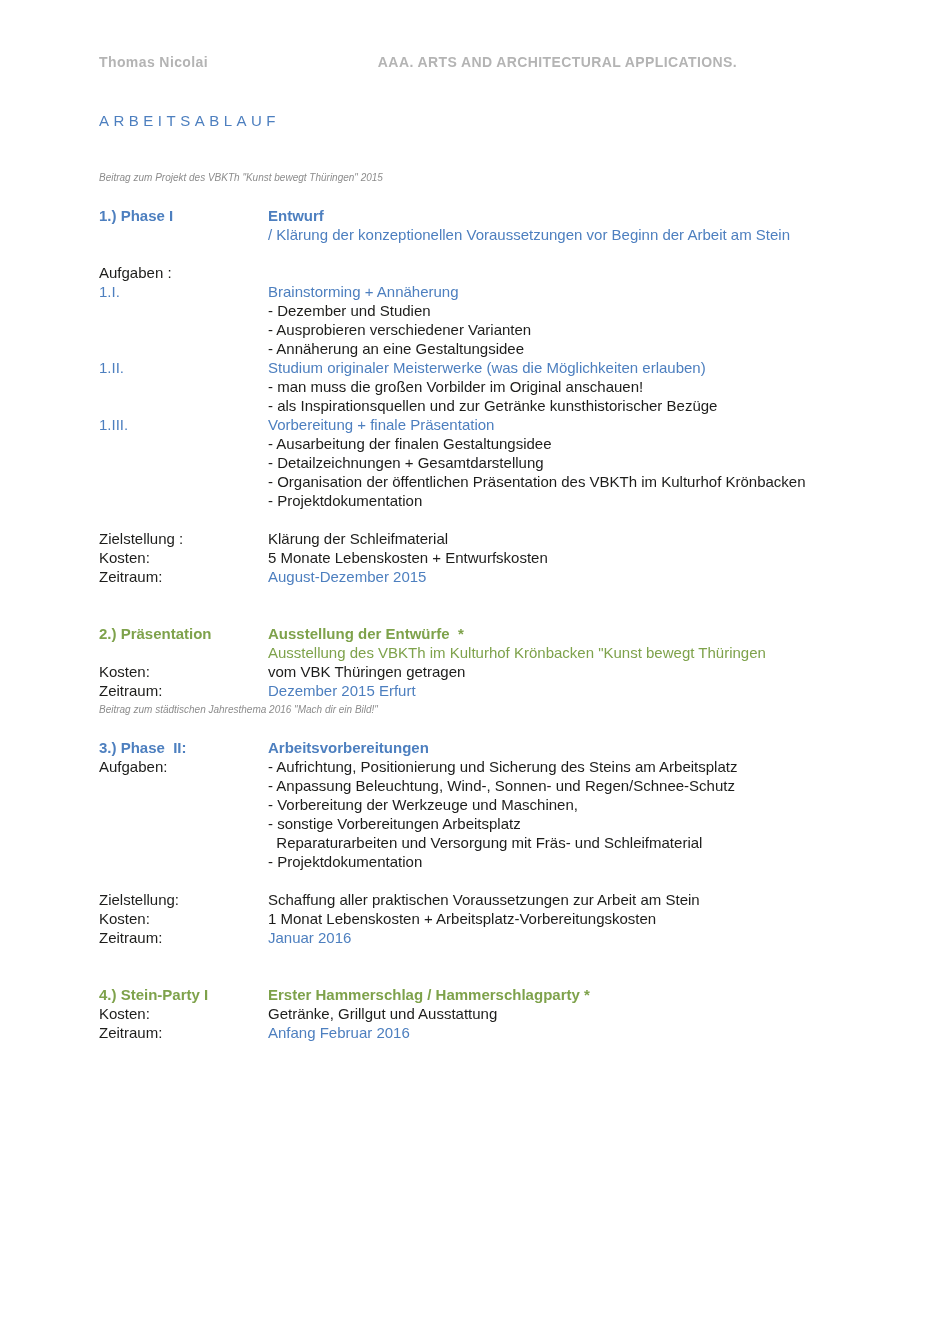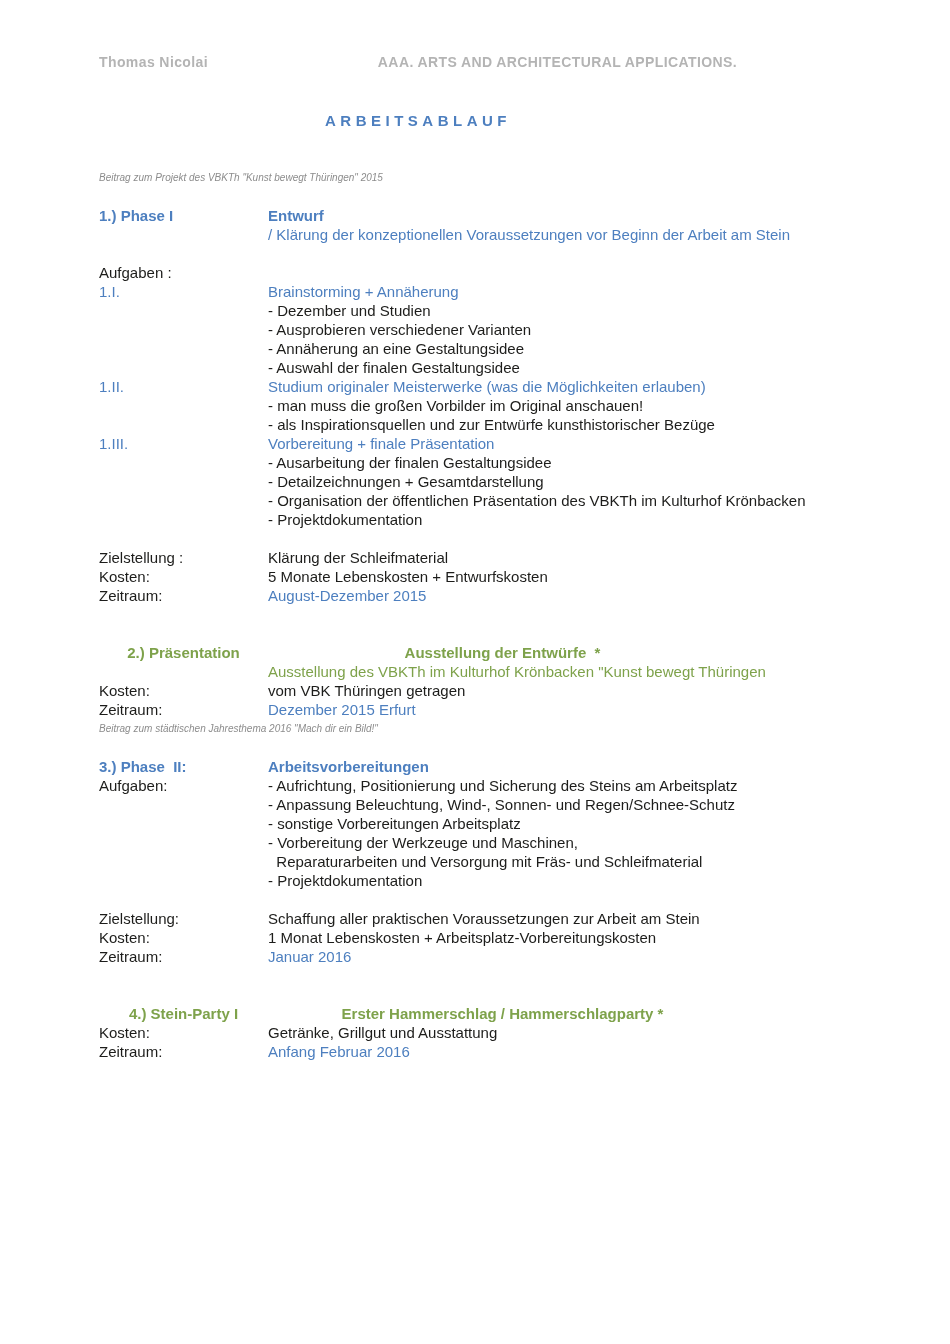--- a/index.html
+++ b/index.html
@@ -16,34 +16,34 @@
     color:var(--text-black);
   }
   .page{position:relative;width:837px;height:1344px;overflow:hidden;background:#fff;}
   .content{padding:53px 100px 0 99px;}
   .doc-header{
     display:flex;justify-content:space-between;align-items:baseline;
     font-size:14px;font-weight:bold;letter-spacing:0.4px;
     color:var(--gray-header);line-height:19px;white-space:pre;
   }
   .doc-title{
-    margin-top:39px;font-size:15px;font-weight:bold;letter-spacing:4.5px;
-    color:var(--accent-blue);line-height:19px;text-align:center;
+    margin-top:39px;font-size:15px;font-weight:normal;letter-spacing:4.5px;
+    color:var(--accent-blue);line-height:19px;
   }
   .intro{
     font-size:10px;font-style:italic;color:var(--gray-subtitle);
     line-height:19px;white-space:pre;
   }
   .intro-1{margin-top:38px;}
   .intro-2{}
   .row{display:flex;font-size:15px;line-height:19px;white-space:pre;}
   .row .label{flex:0 0 169px;width:169px;}
   .row .value{flex:1 1 auto;}
   .blue{color:var(--accent-blue);}
-  .green{color:var(--accent-green);text-align:center;}
+  .green{color:var(--accent-green);}
   .bold{font-weight:bold;}
   .mt1{margin-top:19px;}  
   .mt2{margin-top:38px;}  
 </style>
 </head>
 <body>
 
 <div class="page">
   <div class="content">
 
@@ -79,36 +79,32 @@
         <span class="value">- Dezember und Studien</span>
       </div>
       <div class="row">
         <span class="label"></span>
         <span class="value">- Ausprobieren verschiedener Varianten</span>
       </div>
       <div class="row">
         <span class="label"></span>
         <span class="value">- Annäherung an eine Gestaltungsidee</span>
       </div>
-      <div class="row">
-        <span class="label"></span>
-        <span class="value">- Auswahl der finalen Gestaltungsidee</span>
-      </div>
 
       <div class="row">
         <span class="label blue">1.II.</span>
         <span class="value blue">Studium originaler Meisterwerke (was die Möglichkeiten erlauben)</span>
       </div>
       <div class="row">
         <span class="label"></span>
         <span class="value">- man muss die großen Vorbilder im Original anschauen!</span>
       </div>
       <div class="row">
         <span class="label"></span>
-        <span class="value">- als Inspirationsquellen und zur Entwürfe kunsthistorischer Bezüge</span>
+        <span class="value">- als Inspirationsquellen und zur Getränke kunsthistorischer Bezüge</span>
       </div>
 
       <div class="row">
         <span class="label blue">1.III.</span>
         <span class="value blue">Vorbereitung + finale Präsentation</span>
       </div>
       <div class="row">
         <span class="label"></span>
         <span class="value">- Ausarbeitung der finalen Gestaltungsidee</span>
       </div>
@@ -168,25 +164,25 @@
       <div class="row">
         <span class="label">Aufgaben:</span>
         <span class="value">- Aufrichtung, Positionierung und Sicherung des Steins am Arbeitsplatz</span>
       </div>
       <div class="row">
         <span class="label"></span>
         <span class="value">- Anpassung Beleuchtung, Wind-, Sonnen- und Regen/Schnee-Schutz</span>
       </div>
       <div class="row">
         <span class="label"></span>
+        <span class="value">- Vorbereitung der Werkzeuge und Maschinen,</span>
+      </div>
+      <div class="row">
+        <span class="label"></span>
         <span class="value">- sonstige Vorbereitungen Arbeitsplatz</span>
-      </div>
-      <div class="row">
-        <span class="label"></span>
-        <span class="value">- Vorbereitung der Werkzeuge und Maschinen,</span>
       </div>
       <div class="row">
         <span class="label"></span>
         <span class="value">  Reparaturarbeiten und Versorgung mit Fräs- und Schleifmaterial</span>
       </div>
       <div class="row">
         <span class="label"></span>
         <span class="value">- Projektdokumentation</span>
       </div>
 

